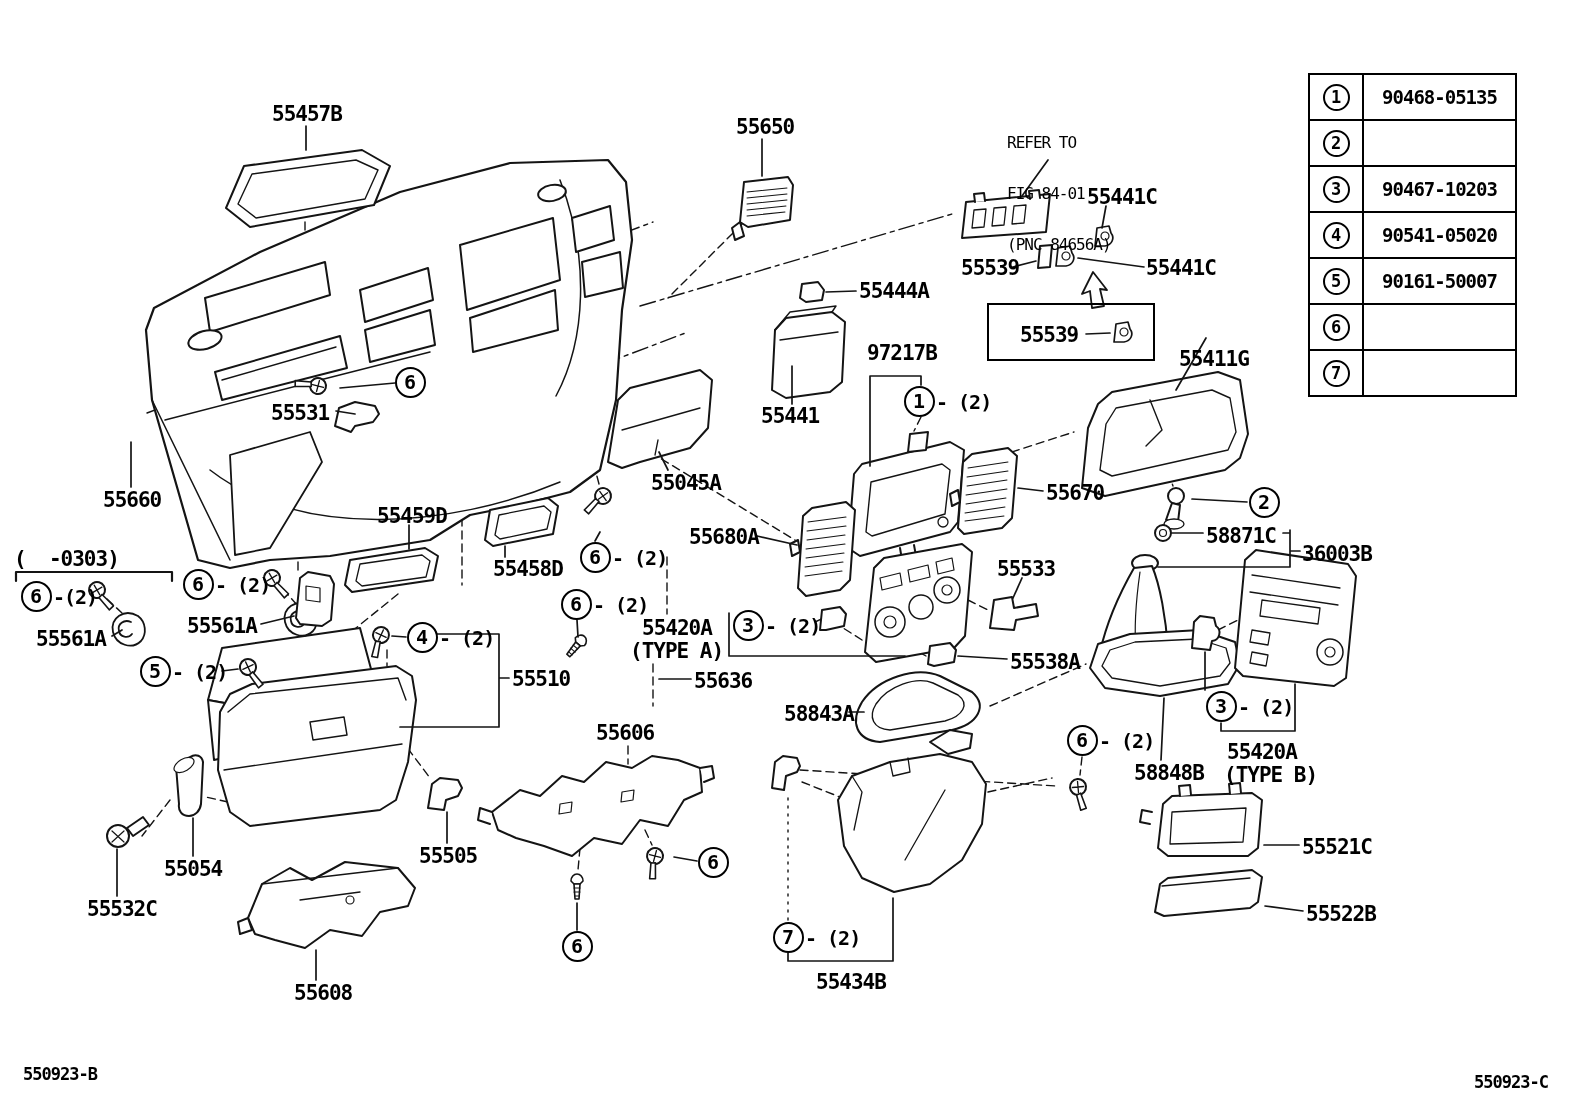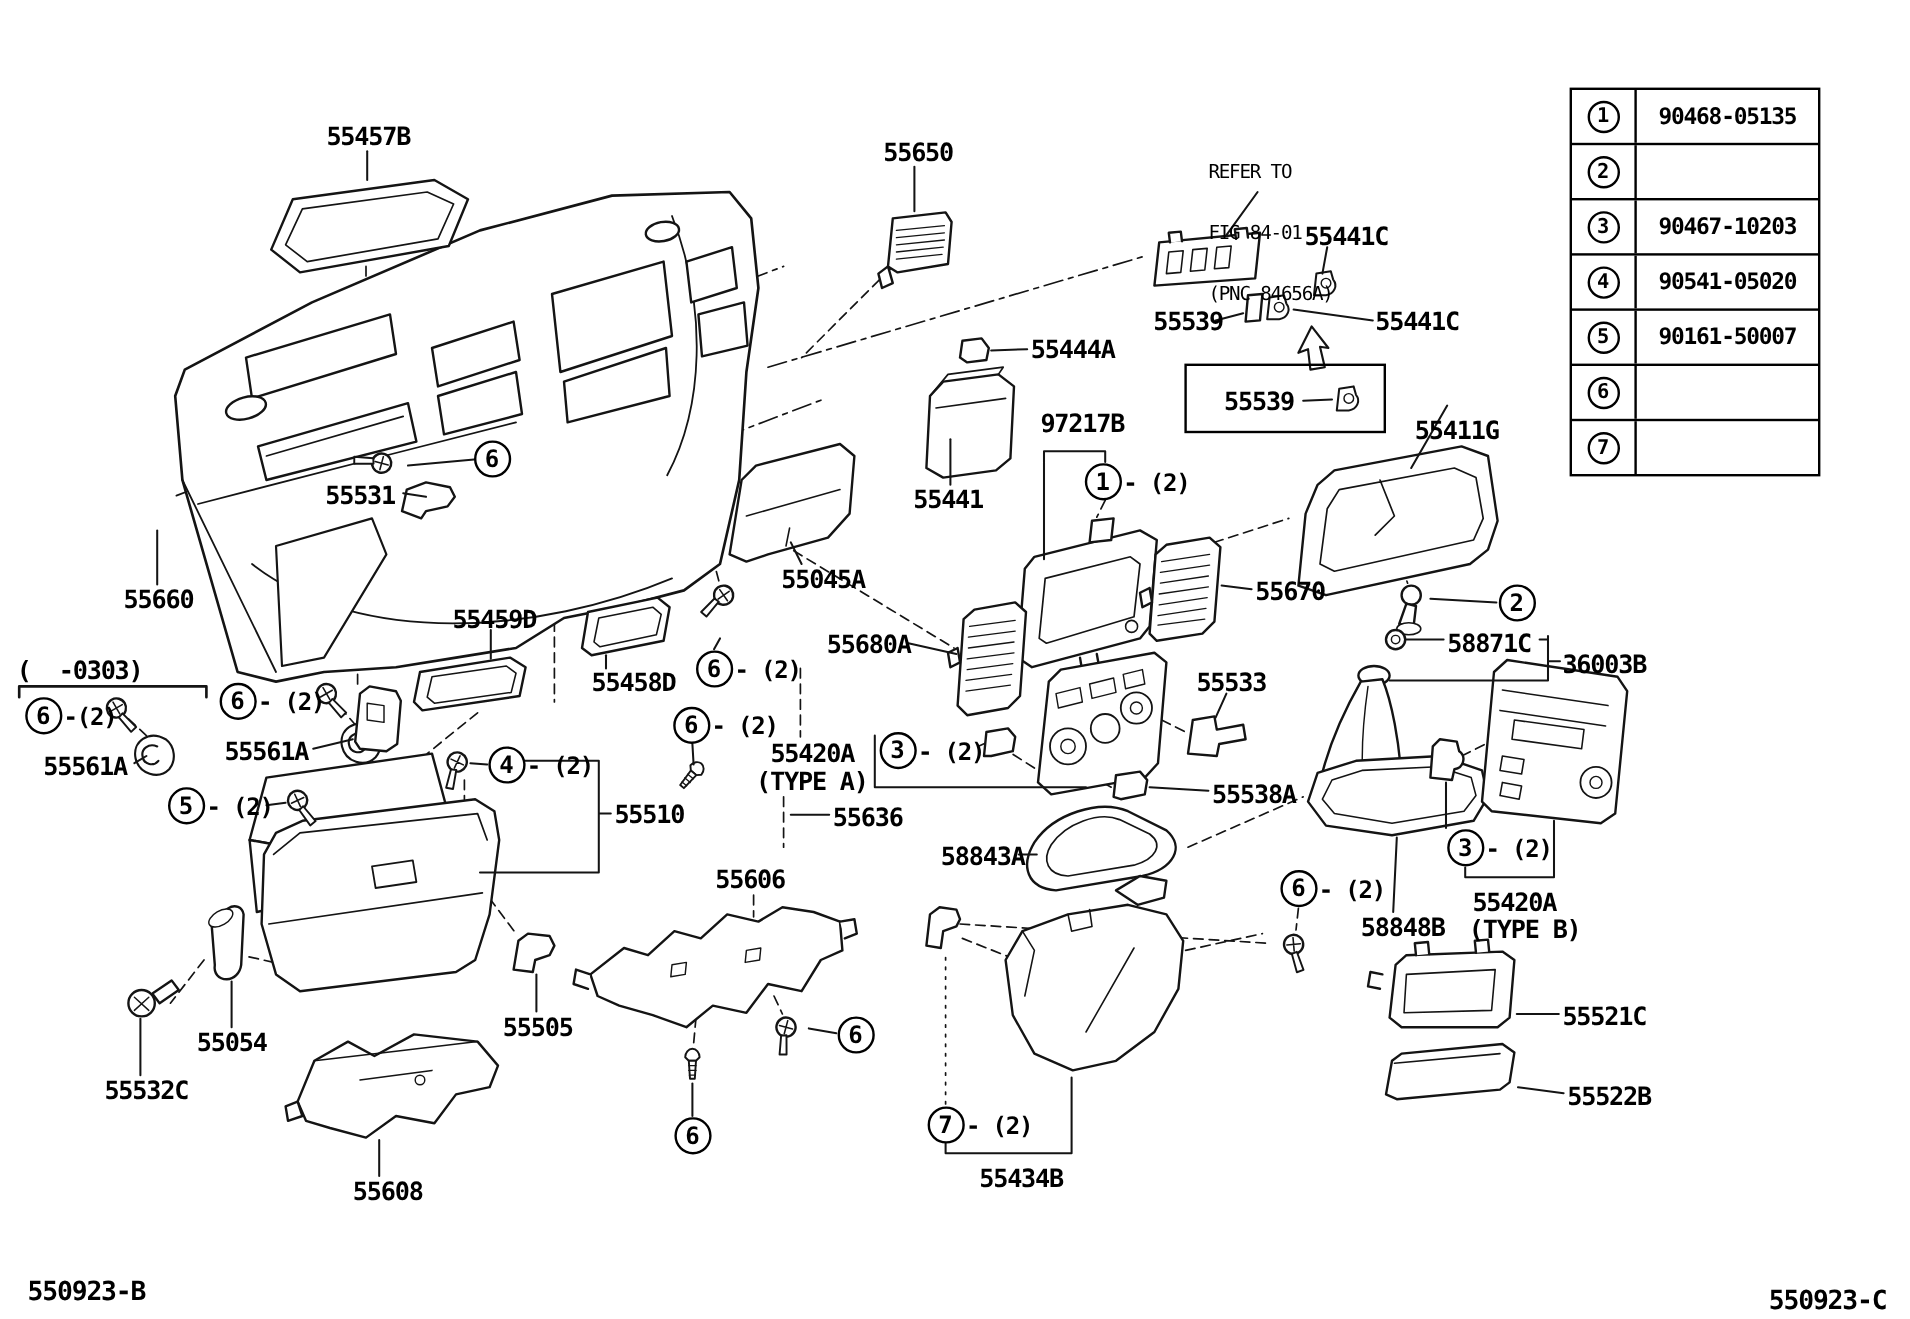--- a/index.html
+++ b/index.html
@@ -20,21 +20,21 @@
             box-sizing:border-box;z-index:2;}
   .ftable{position:absolute;left:1308px;top:73px;z-index:3;border:2.5px solid #000;background:#fff;}
   .ft-row{display:flex;border-bottom:2px solid #000;}
   .ft-row:last-child{border-bottom:none;}
   .ft-num{width:52px;height:44px;border-right:2px solid #000;display:flex;align-items:center;
           justify-content:center;}
   .ft-circle{width:27px;height:27px;box-sizing:border-box;border:2px solid #000;border-radius:50%;
              display:flex;align-items:center;justify-content:center;font-size:17px;font-weight:bold;}
   .ft-part{width:151px;height:44px;display:flex;align-items:center;justify-content:center;
            font-size:19px;font-weight:bold;letter-spacing:-1px;}
-  .footer-code{position:absolute;z-index:3;font-size:22px;font-weight:bold;letter-spacing:-1px;}
+  .footer-code{position:absolute;z-index:3;font-size:17px;font-weight:bold;letter-spacing:-1px;}
   #footer-left{left:23px;top:1064px;}
   #footer-right{left:1474px;top:1072px;}
 </style>
 </head>
 <body>
 
 <div id="stage">
 
   <svg id="art" width="1592" height="1099" viewBox="0 0 1592 1099" fill="none" stroke="#141414" stroke-width="2" stroke-linejoin="round" stroke-linecap="round">
 

